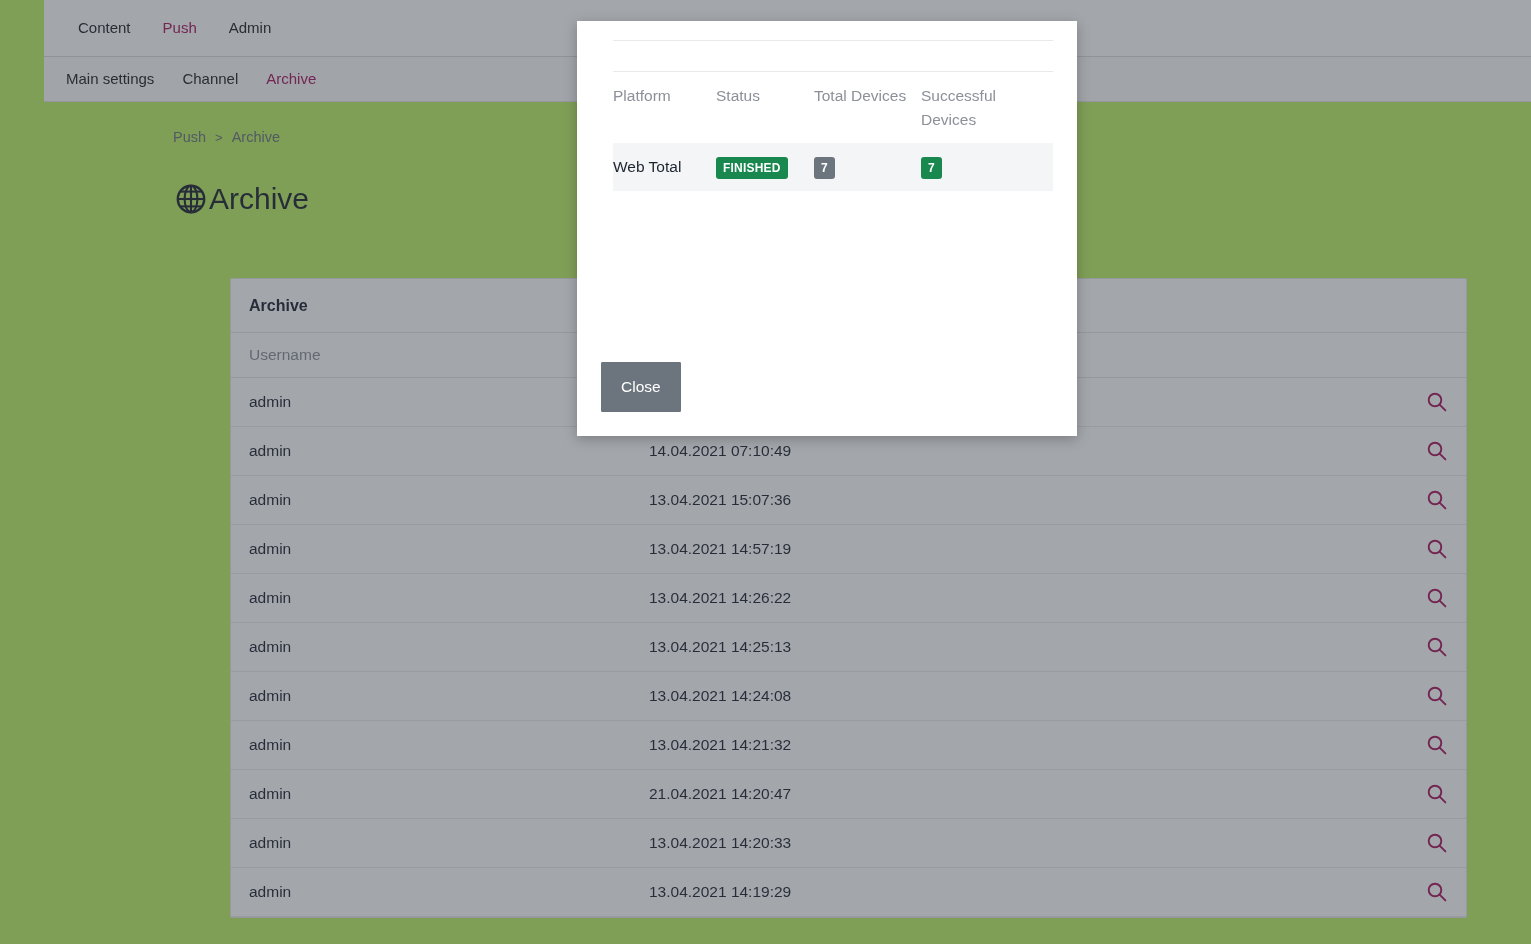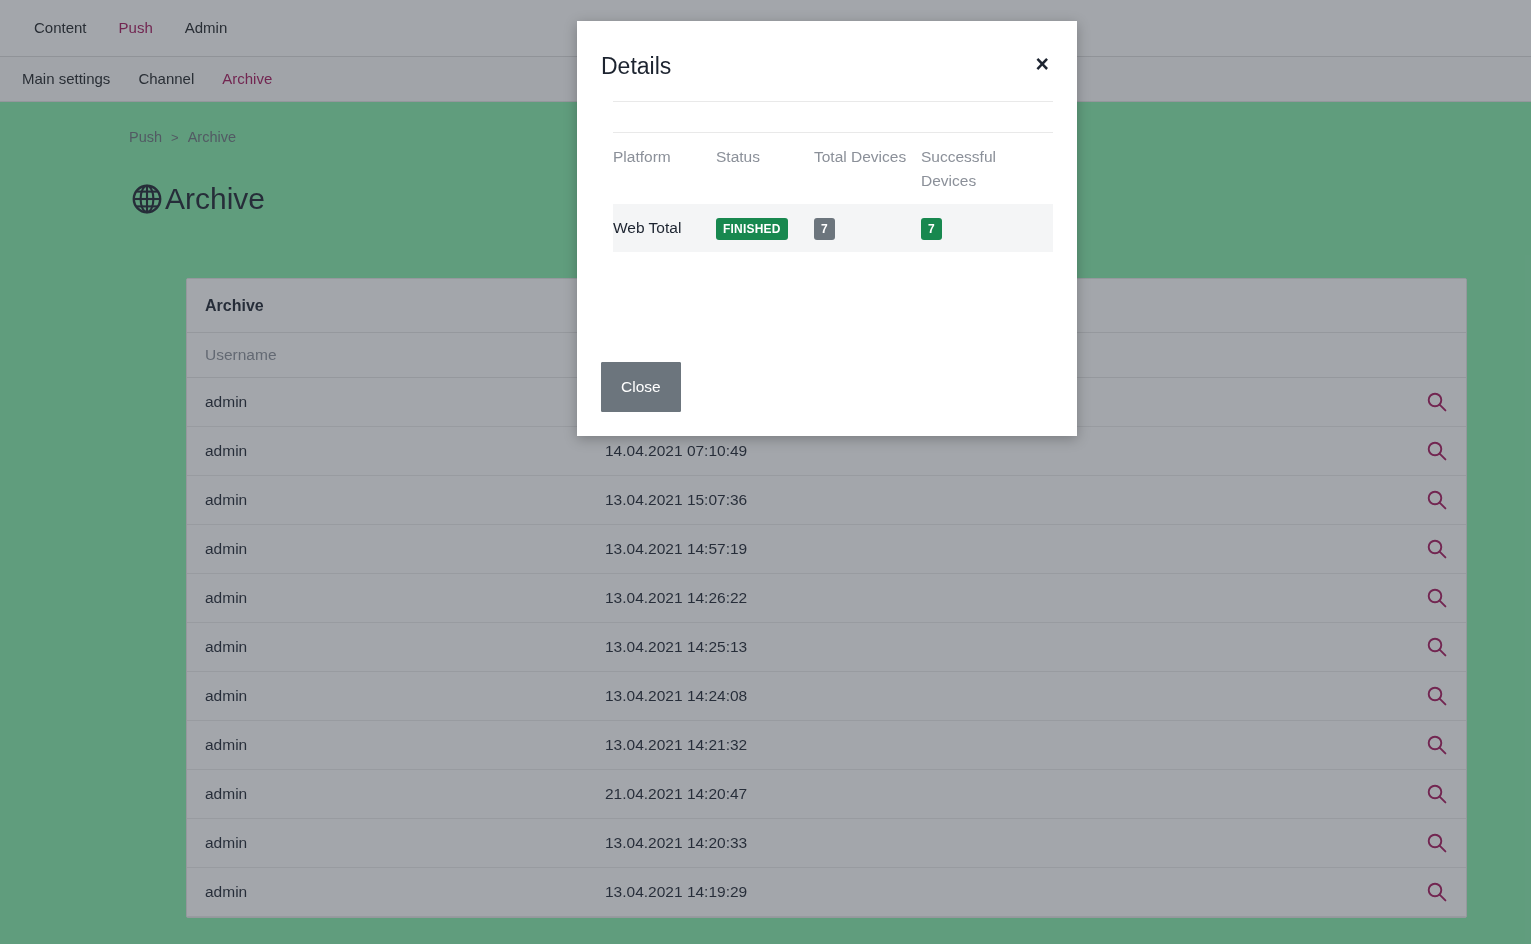--- a/index.html
+++ b/index.html
@@ -11,21 +11,22 @@
     height: 944px;
     overflow: hidden;
     font-family: "Liberation Sans", sans-serif;
     background: #ffffff;
   }
 
   
   #page {
     position: absolute;
     inset: 0;
-    background: #86efac;
+    background: #bef264;
+    padding-left: 44px;
   }
 
   .topnav {
     height: 57px;
     background: #ffffff;
     border-bottom: 1px solid #dddddd;
     display: flex;
     align-items: center;
     padding-left: 18px;
   }
@@ -423,24 +424,20 @@
       </table>
     </div>
 
   </div>
 </div>
 
 <div id="overlay"></div>
 
 <div id="modal">
 
-  <div class="modal-header">
-    <div class="modal-title">Details</div>
-    <button class="modal-close">×</button>
-  </div>
 
   <div class="modal-body">
     <div class="modal-rule"></div>
     <div class="modal-rule second"></div>
 
     <table class="details-table">
       <colgroup>
         <col class="dcol-platform">
           <col class="dcol-status">
           <col class="dcol-total">

